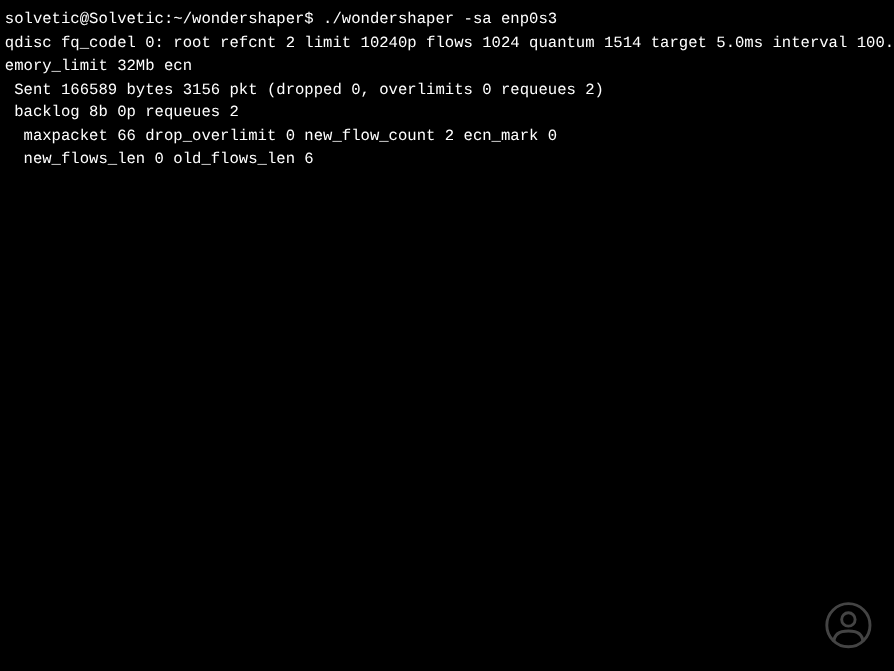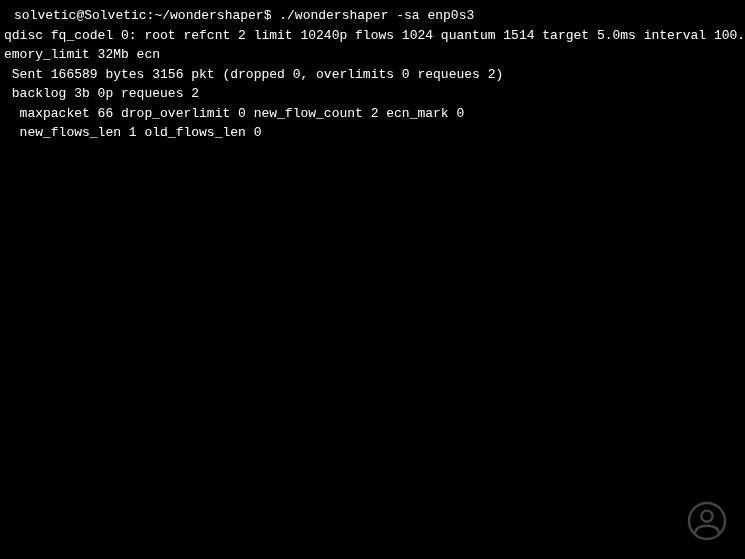--- a/index.html
+++ b/index.html
@@ -28,21 +28,20 @@
     }
 
     .terminal-line {
       line-height: 1.5;
       white-space: pre;
       color: #ffffff;
     }
 
     .terminal-line.prompt {
       color: #ffffff;
-      margin-left: 10px;
     }
 
     .terminal-line.output {
       color: #ffffff;
     }
 
     .cursor {
       display: inline-block;
       width: 8px;
       height: 14px;
@@ -72,23 +71,23 @@
   </style>
 </head>
 <body>
 
 <div class="terminal">
   <div id="terminal-lines">
       <div class="terminal-line prompt">solvetic@Solvetic:~/wondershaper$ ./wondershaper -sa enp0s3</div>
       <div class="terminal-line output">qdisc fq_codel 0: root refcnt 2 limit 10240p flows 1024 quantum 1514 target 5.0ms interval 100.0ms m</div>
       <div class="terminal-line output">emory_limit 32Mb ecn</div>
       <div class="terminal-line output"> Sent 166589 bytes 3156 pkt (dropped 0, overlimits 0 requeues 2)</div>
-      <div class="terminal-line output"> backlog 3b 0p requeues 2</div>
+      <div class="terminal-line output"> backlog 8b 0p requeues 2</div>
       <div class="terminal-line output">  maxpacket 66 drop_overlimit 0 new_flow_count 2 ecn_mark 0</div>
-      <div class="terminal-line output">  new_flows_len 1 old_flows_len 0</div>
+      <div class="terminal-line output">  new_flows_len 0 old_flows_len 6</div>
     </div>
 
   <div class="watermark">
     <svg viewBox="0 0 100 100" xmlns="http://www.w3.org/2000/svg">
       <circle cx="50" cy="50" r="45" fill="none" stroke="#aaaaaa" stroke-width="6"></circle>
       <circle cx="50" cy="38" r="14" fill="none" stroke="#aaaaaa" stroke-width="6"></circle>
       <path d="M20 85 Q20 62 50 62 Q80 62 80 85" fill="none" stroke="#aaaaaa" stroke-width="6"></path>
     </svg>
   </div>
 </div>

